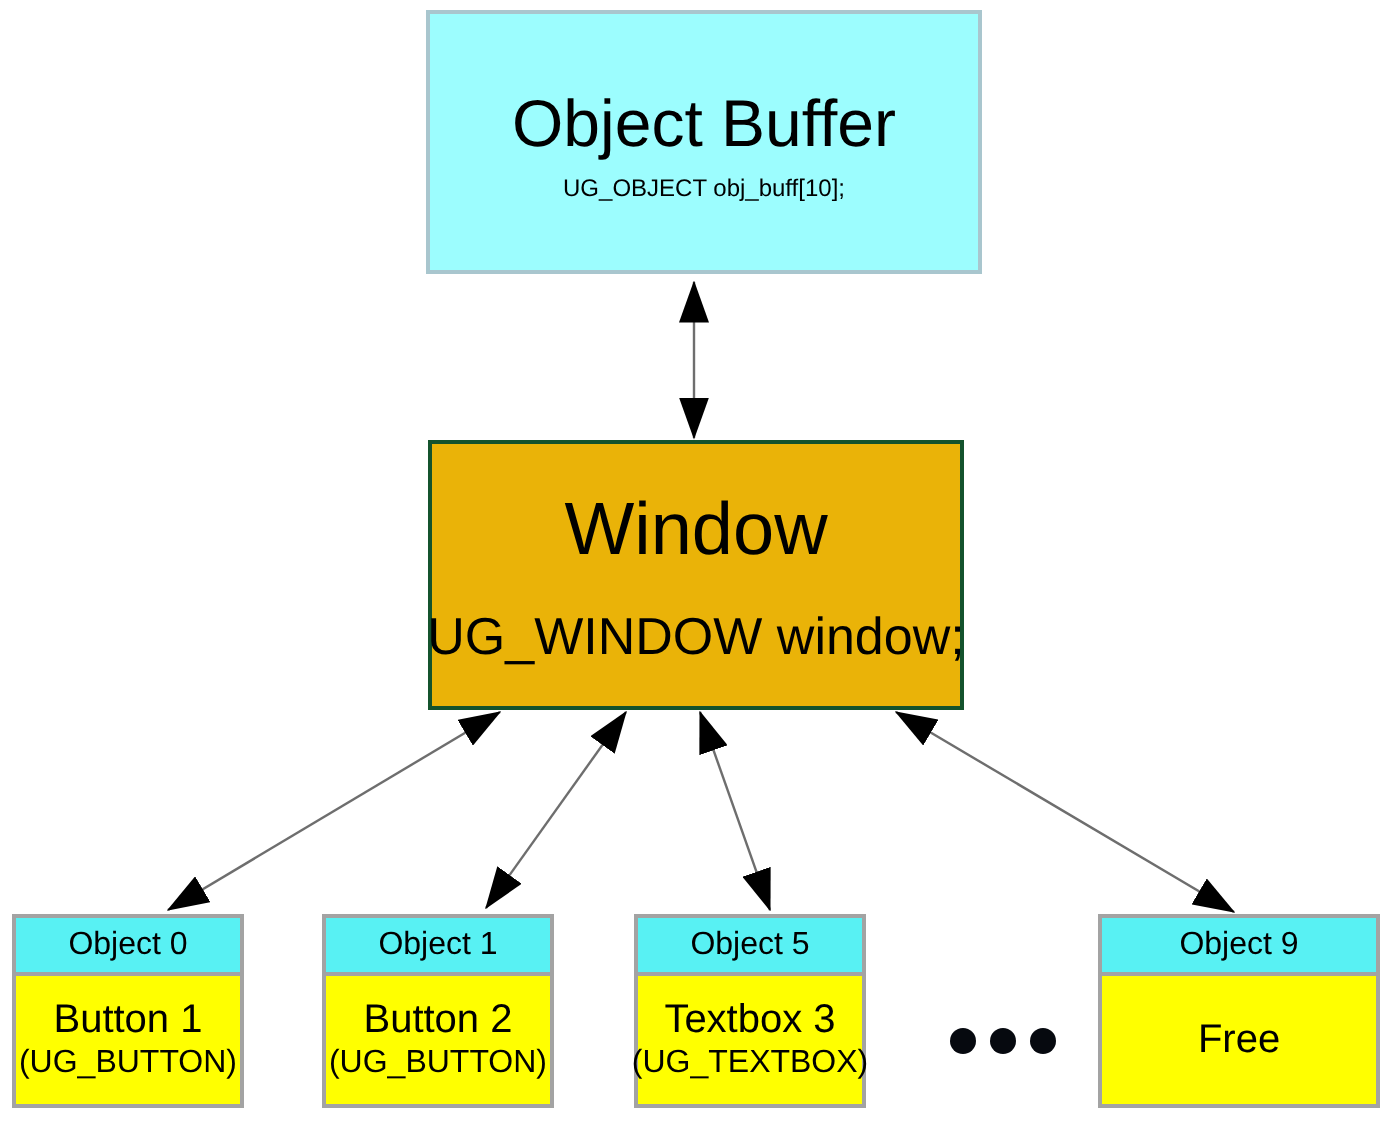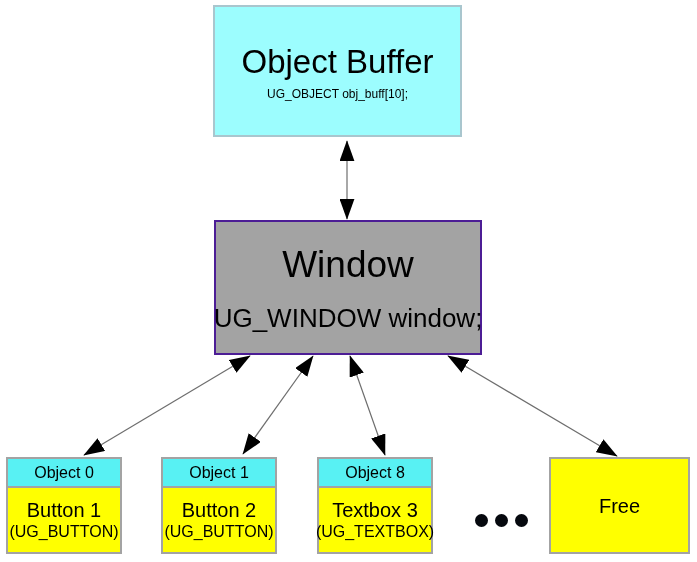--- a/index.html
+++ b/index.html
@@ -32,33 +32,33 @@
     box-sizing: border-box;
     display: flex;
     flex-direction: column;
     align-items: center;
     justify-content: center;
     text-align: center;
   }
   .buffer-box {
     left: 213px;
     top: 5px;
-    width: 249px;
+    width: 278px;
     height: 132px;
     background: #9cfdfe;
     border: 2px solid #a9c6ce;
     padding-top: 6px;
   }
   .window-box {
     left: 214px;
     top: 220px;
     width: 268px;
     height: 135px;
-    background: #a3a3a3;
-    border: 2px solid #4c1d95;
+    background: #eab308;
+    border: 2px solid #14532d;
     gap: 18px;
   }
   .box-title-lg {
     font-size: 33px;
     line-height: 40px;
     white-space: nowrap;
   }
   .window-box .box-title-lg {
     font-size: 37px;
     line-height: 44px;
@@ -168,33 +168,34 @@
 
   <div class="card card-1">
     <div class="card-header">Object 1</div>
     <div class="card-body">
       <div class="card-name">Button 2</div>
       <div class="card-type">(UG_BUTTON)</div>
     </div>
   </div>
 
   <div class="card card-2">
-    <div class="card-header">Object 8</div>
+    <div class="card-header">Object 5</div>
     <div class="card-body">
       <div class="card-name">Textbox 3</div>
       <div class="card-type">(UG_TEXTBOX)</div>
     </div>
   </div>
 
   <div class="ellipsis">
     <i></i>
       <i></i>
       <i></i>
   </div>
 
   <div class="card card-3">
+    <div class="card-header">Object 9</div>
     <div class="card-body">
       <div class="card-name">Free</div>
       <div class="card-type"></div>
     </div>
   </div>
 
 </div>
 
 </body></html>

